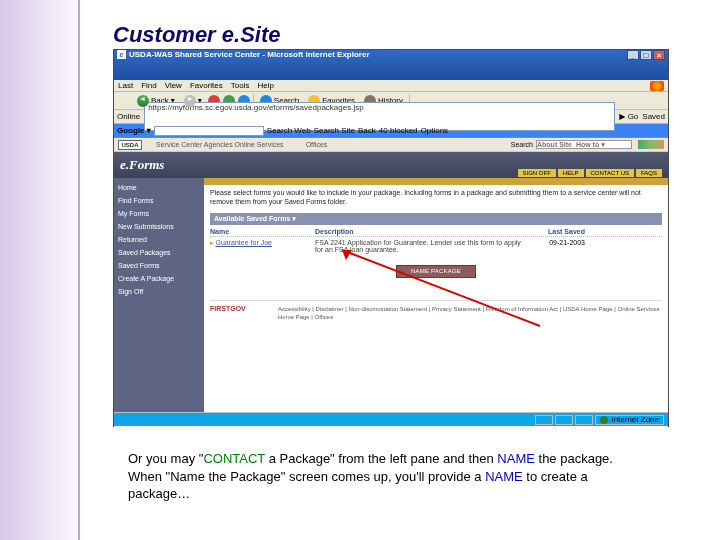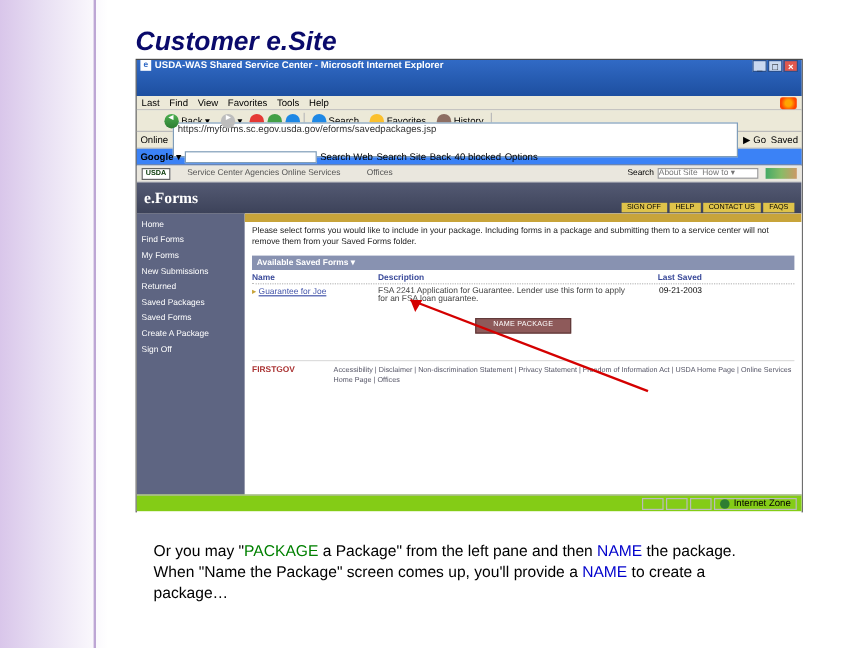--- a/index.html
+++ b/index.html
@@ -43,25 +43,25 @@
 
   .googlebar { height:14px; background:#3b82f6; display:flex; align-items:center; gap:3px; padding:0 3px; font-size:8px; border-bottom:1px solid #888; }
   .g-logo { font-weight:bold; }
   .g-input { width:110px; height:10px; border:1px solid #7f9db9; background:#fff; }
 
   .page-content { height:290px; background:#fff; overflow:hidden; position:relative; }
   .usda-bar { height:14px; background:#eae7de; border-bottom:1px solid #ccc; display:flex; align-items:center; gap:6px; padding:0 4px; font-size:7px; }
   .usda-logo { width:24px; height:10px; background:#fff; border:1px solid #666; color:#003300; font-size:6px; display:flex;align-items:center;justify-content:center; font-weight:bold;}
   .usda-tabs { display:flex; gap:22px; margin-left:8px; color:#555; }
   .usda-search { margin-left:auto; display:flex; align-items:center; gap:3px; }
-  .usda-search input { width:84px; height:9px; border:1px solid #999; font-size:7px; }
+  .usda-search input { width:96px; height:9px; border:1px solid #999; font-size:7px;font-weight:bold; }
   .photo-strip { margin-left:3px; width:26px; height:9px; background:linear-gradient(90deg,#4a6,#8b6,#c96); }
 
   .eforms-hdr { height:26px; background:linear-gradient(180deg,#545a73 0%,#3c4259 100%); display:flex; align-items:center; padding:0 6px; position:relative;}
-  .eforms-hdr .elogo { color:#fff; font-weight:bold; font-size:13px; font-family: Georgia, serif;}
+  .eforms-hdr .elogo { color:#fff; font-style:italic; font-weight:bold; font-size:13px; font-family: Georgia, serif;}
   .ehdr-links { position:absolute; right:6px; bottom:1px; display:flex; gap:2px; }
   .ehdr-links div { background:#dfc34a; color:#000; font-size:6px; padding:1px 5px; }
 
   .page-body { display:flex; height:244px; }
   .leftnav { width:90px; background:#5e6582; padding:6px 4px; display:flex; flex-direction:column; gap:6px; }
   .leftnav a { color:#fff; font-size:7px; text-decoration:none; }
 
   .main { flex:1; background:#fff; padding:0 6px 6px 6px; position:relative; }
   .form-hdr { height:7px; background:#c8a43a; margin:0 -6px; }
   .intro { margin-top:4px; font-size:7px; color:#222; line-height:1.25; }
@@ -78,21 +78,21 @@
 
   .name-btn { margin:10px auto 0 auto; width:80px; height:13px; background:#8e5a5a; color:#fff; font-size:6px; display:flex; align-items:center; justify-content:center; border:1px solid #613a3a; text-transform:uppercase; letter-spacing:0.2px;}
 
   .annot-arrow { position:absolute; left:330px; top:240px; width:220px; height:90px; pointer-events:none;}
 
   .footer-area { margin-top:22px; border-top:1px solid #ddd; padding-top:4px; display:flex; gap:10px;}
   .firstgov { width:58px; font-size:7px; color:#a33; font-weight:bold; }
   .foot-links { flex:1; font-size:6px; color:#556; line-height:1.4;}
   .foot-links span { color:#556; }
 
-  .statusbar { position:absolute; left:0; right:0; bottom:0; height:14px; background:#84cc16; border-top:1px solid #bbb; display:flex; align-items:center; font-size:8px; padding:0 4px;}
+  .statusbar { position:absolute; left:0; right:0; bottom:0; height:14px; background:#0ea5e9; border-top:1px solid #bbb; display:flex; align-items:center; font-size:8px; padding:0 4px;}
   .statusbar .cells { margin-left:auto; display:flex; gap:2px;}
   .statusbar .cell { width:18px; height:10px; border:1px solid #bbb; }
   .statusbar .zone { border:1px solid #bbb; height:10px; padding:0 4px; display:flex; align-items:center; gap:3px;}
   .zone .globe{width:8px;height:8px;border-radius:50%;background:#2e7d32;}
 
   .caption { position:absolute; left:128px; top:450px; width:520px; font-size:13px; color:#000; line-height:1.35;}
   .caption .g{color:#008000;}
   .caption .b{color:#0000cc;}
 </style>
 </head>
@@ -242,14 +242,14 @@
     </div>
   </div>
 </div>
 
 <svg class="annot-arrow" viewBox="0 0 220 90">
   <line x1="12" y1="10" x2="210" y2="86" stroke="#d40000" stroke-width="2"></line>
   <polygon points="12,10 22,10 16,20" fill="#d40000"></polygon>
 </svg>
 
 <div class="caption">
-  <span>Or you may "</span><span class="g">PACKAGE</span><span> a Package" from the left pane and then </span><span class="b">NAME</span><span> the package.  When "Name the Package" screen comes up, you'll provide a </span><span class="b">NAME</span><span> to create a package…</span>
+  <span>Or you may "</span><span class="g">CONTACT</span><span> a Package" from the left pane and then </span><span class="b">NAME</span><span> the package.  When "Name the Package" screen comes up, you'll provide a </span><span class="b">NAME</span><span> to create a package…</span>
 </div>
 
 </body></html>

